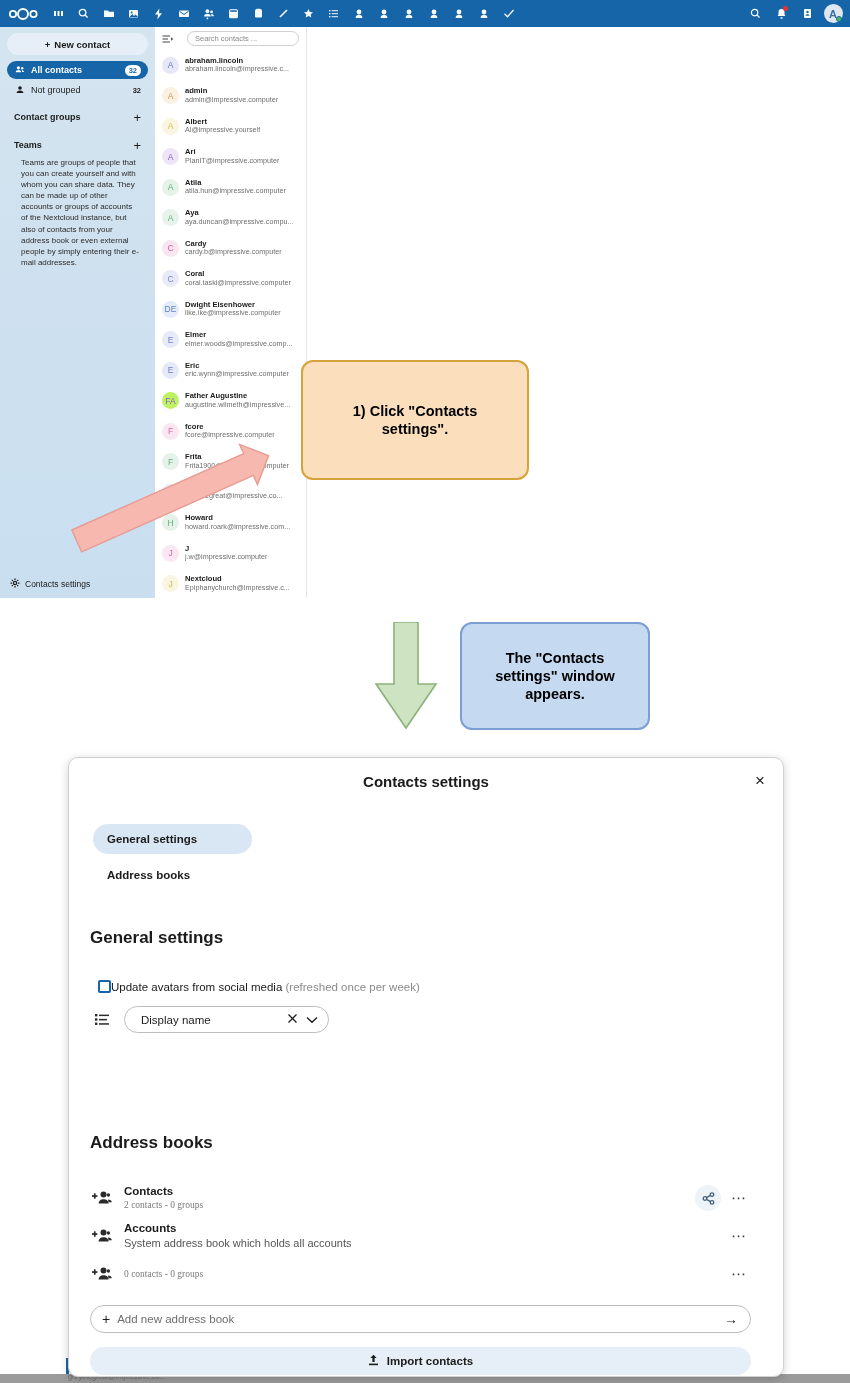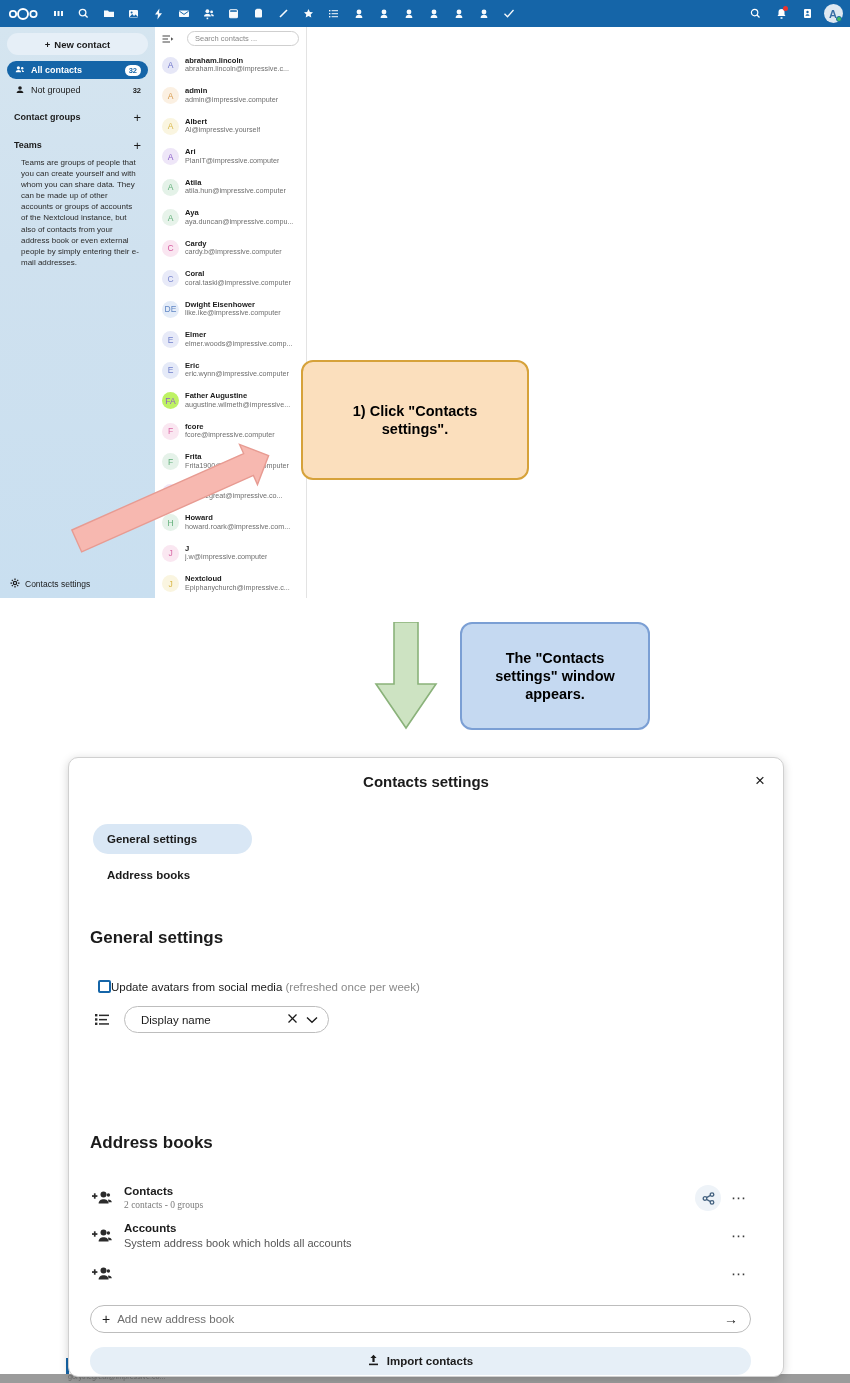--- a/index.html
+++ b/index.html
@@ -796,20 +796,21 @@
                   <circle cx="16.4" cy="5" r="1.7" fill="#2b2b2b"></circle>
                   <path d="M6.6 13.4c0-2.7 2.4-4.2 5-4.2s5 1.5 5 4.2z" fill="#2b2b2b"></path>
                   <path d="M16 9.4c2.2 0 3.8 1.1 3.8 2.9h-3.3z" fill="#2b2b2b"></path>
                   <g fill="#2b2b2b">
                     <rect x="0" y="5.2" width="5.4" height="1.7"></rect>
                     <rect x="1.9" y="3.3" width="1.7" height="5.4"></rect>
                   </g>
                 </svg>
               </div>
               <div class="ab-main">
+                <div class="ab-meta">0 contacts  - 0 groups</div>
               </div>
               <div class="ab-actions">
                 <div class="ab-dots">⋯</div>
               </div>
             </div>
           </div>
 
         <div class="add-ab">
           <span style="margin-right:7px;color:#1b1b1b;font-size:14px;">+</span>
           <span>Add new address book</span>

